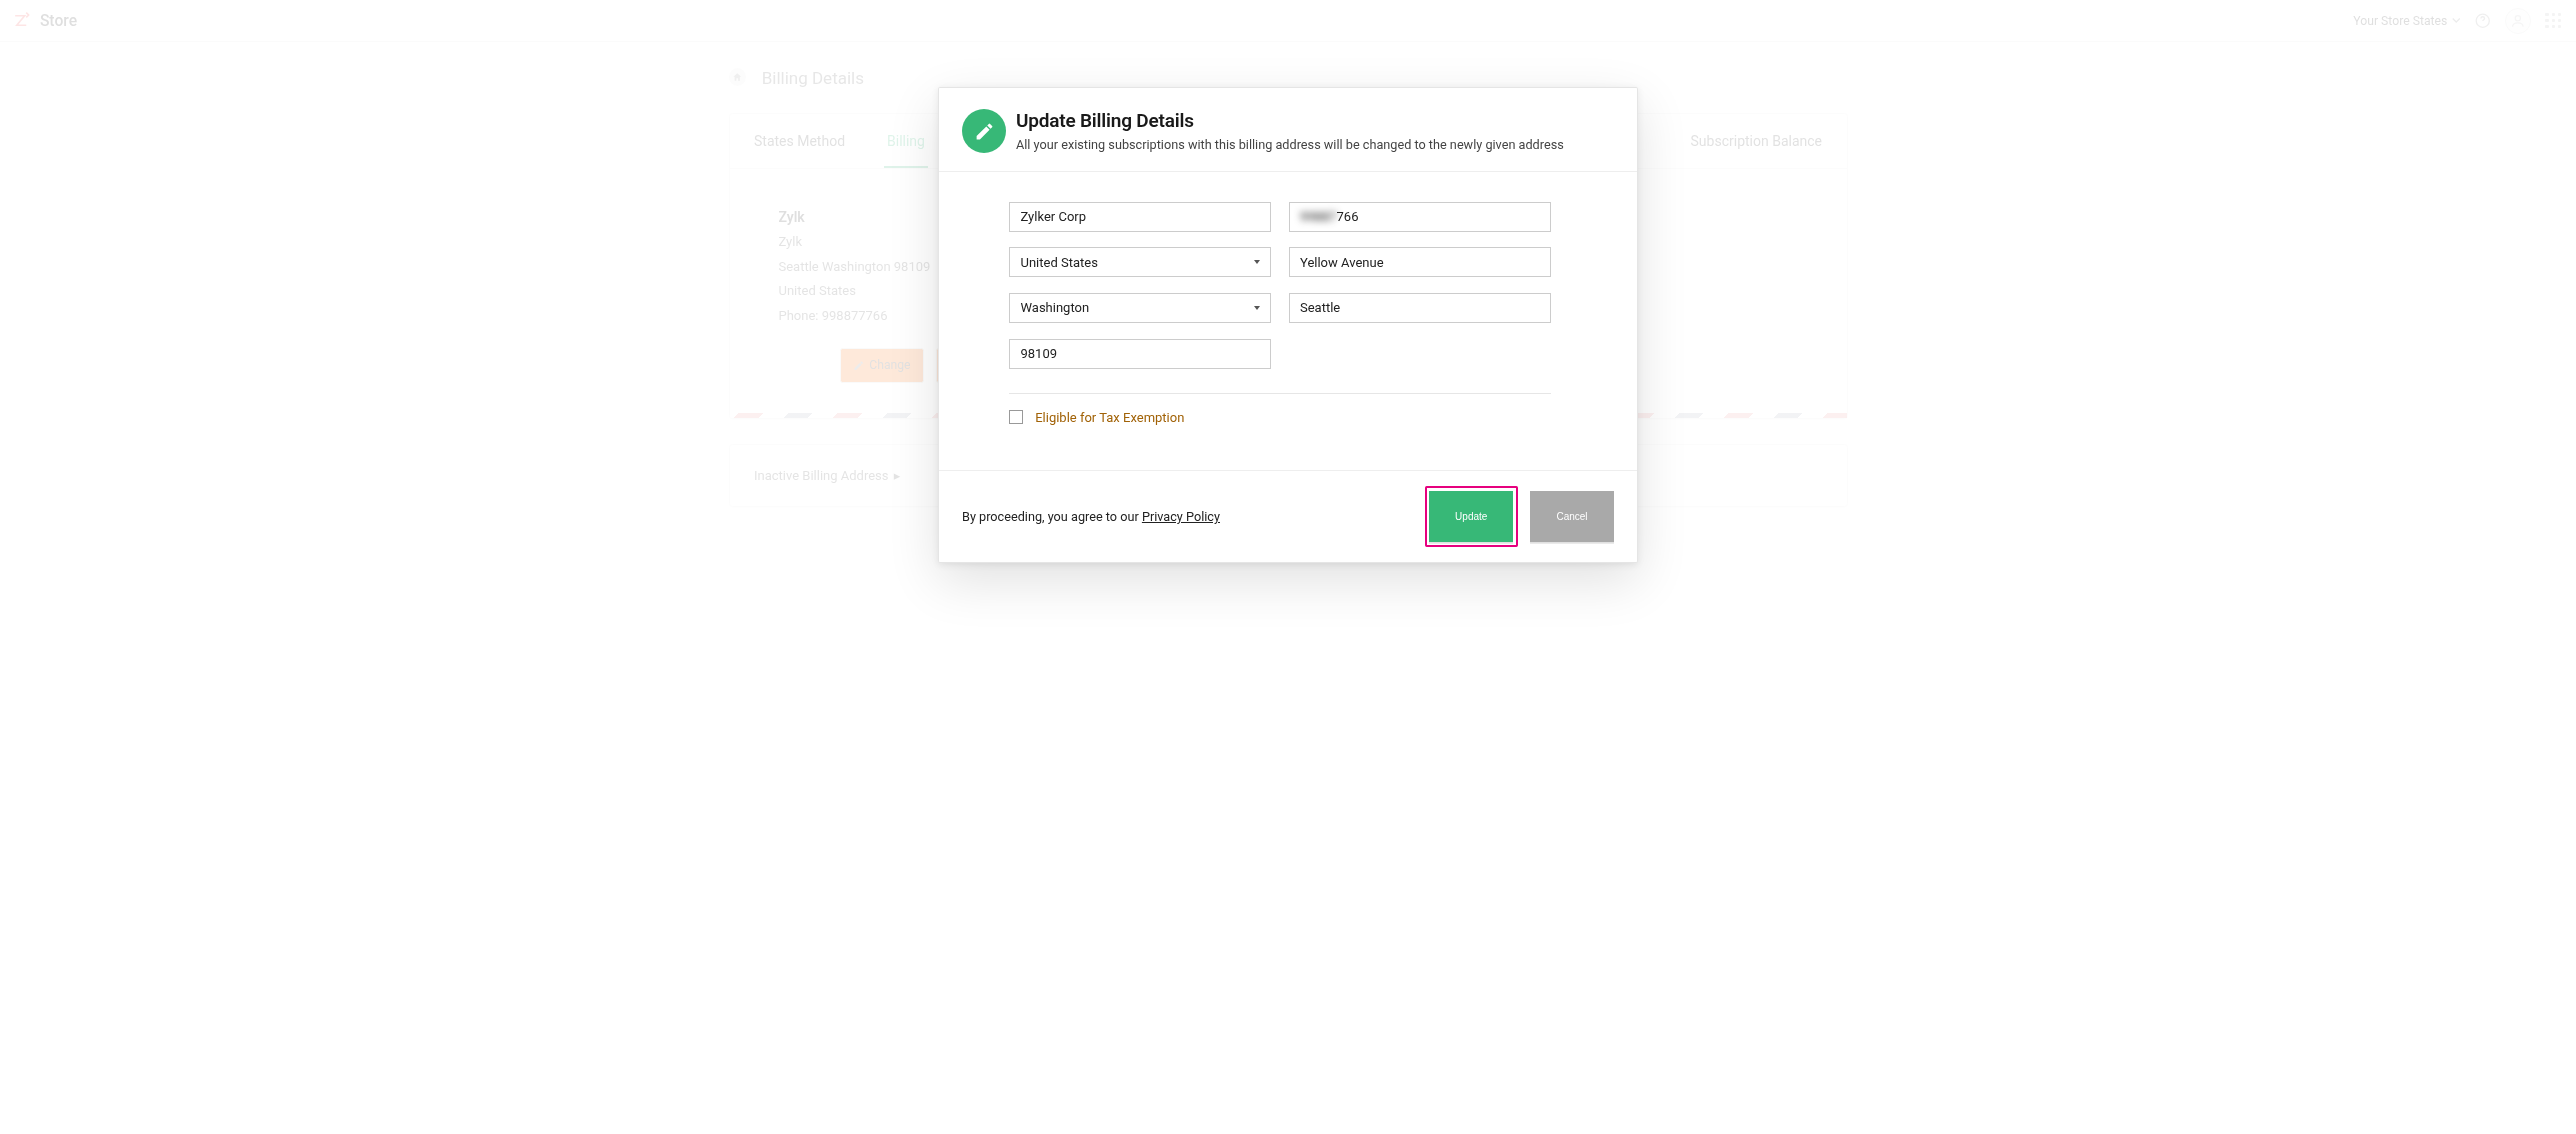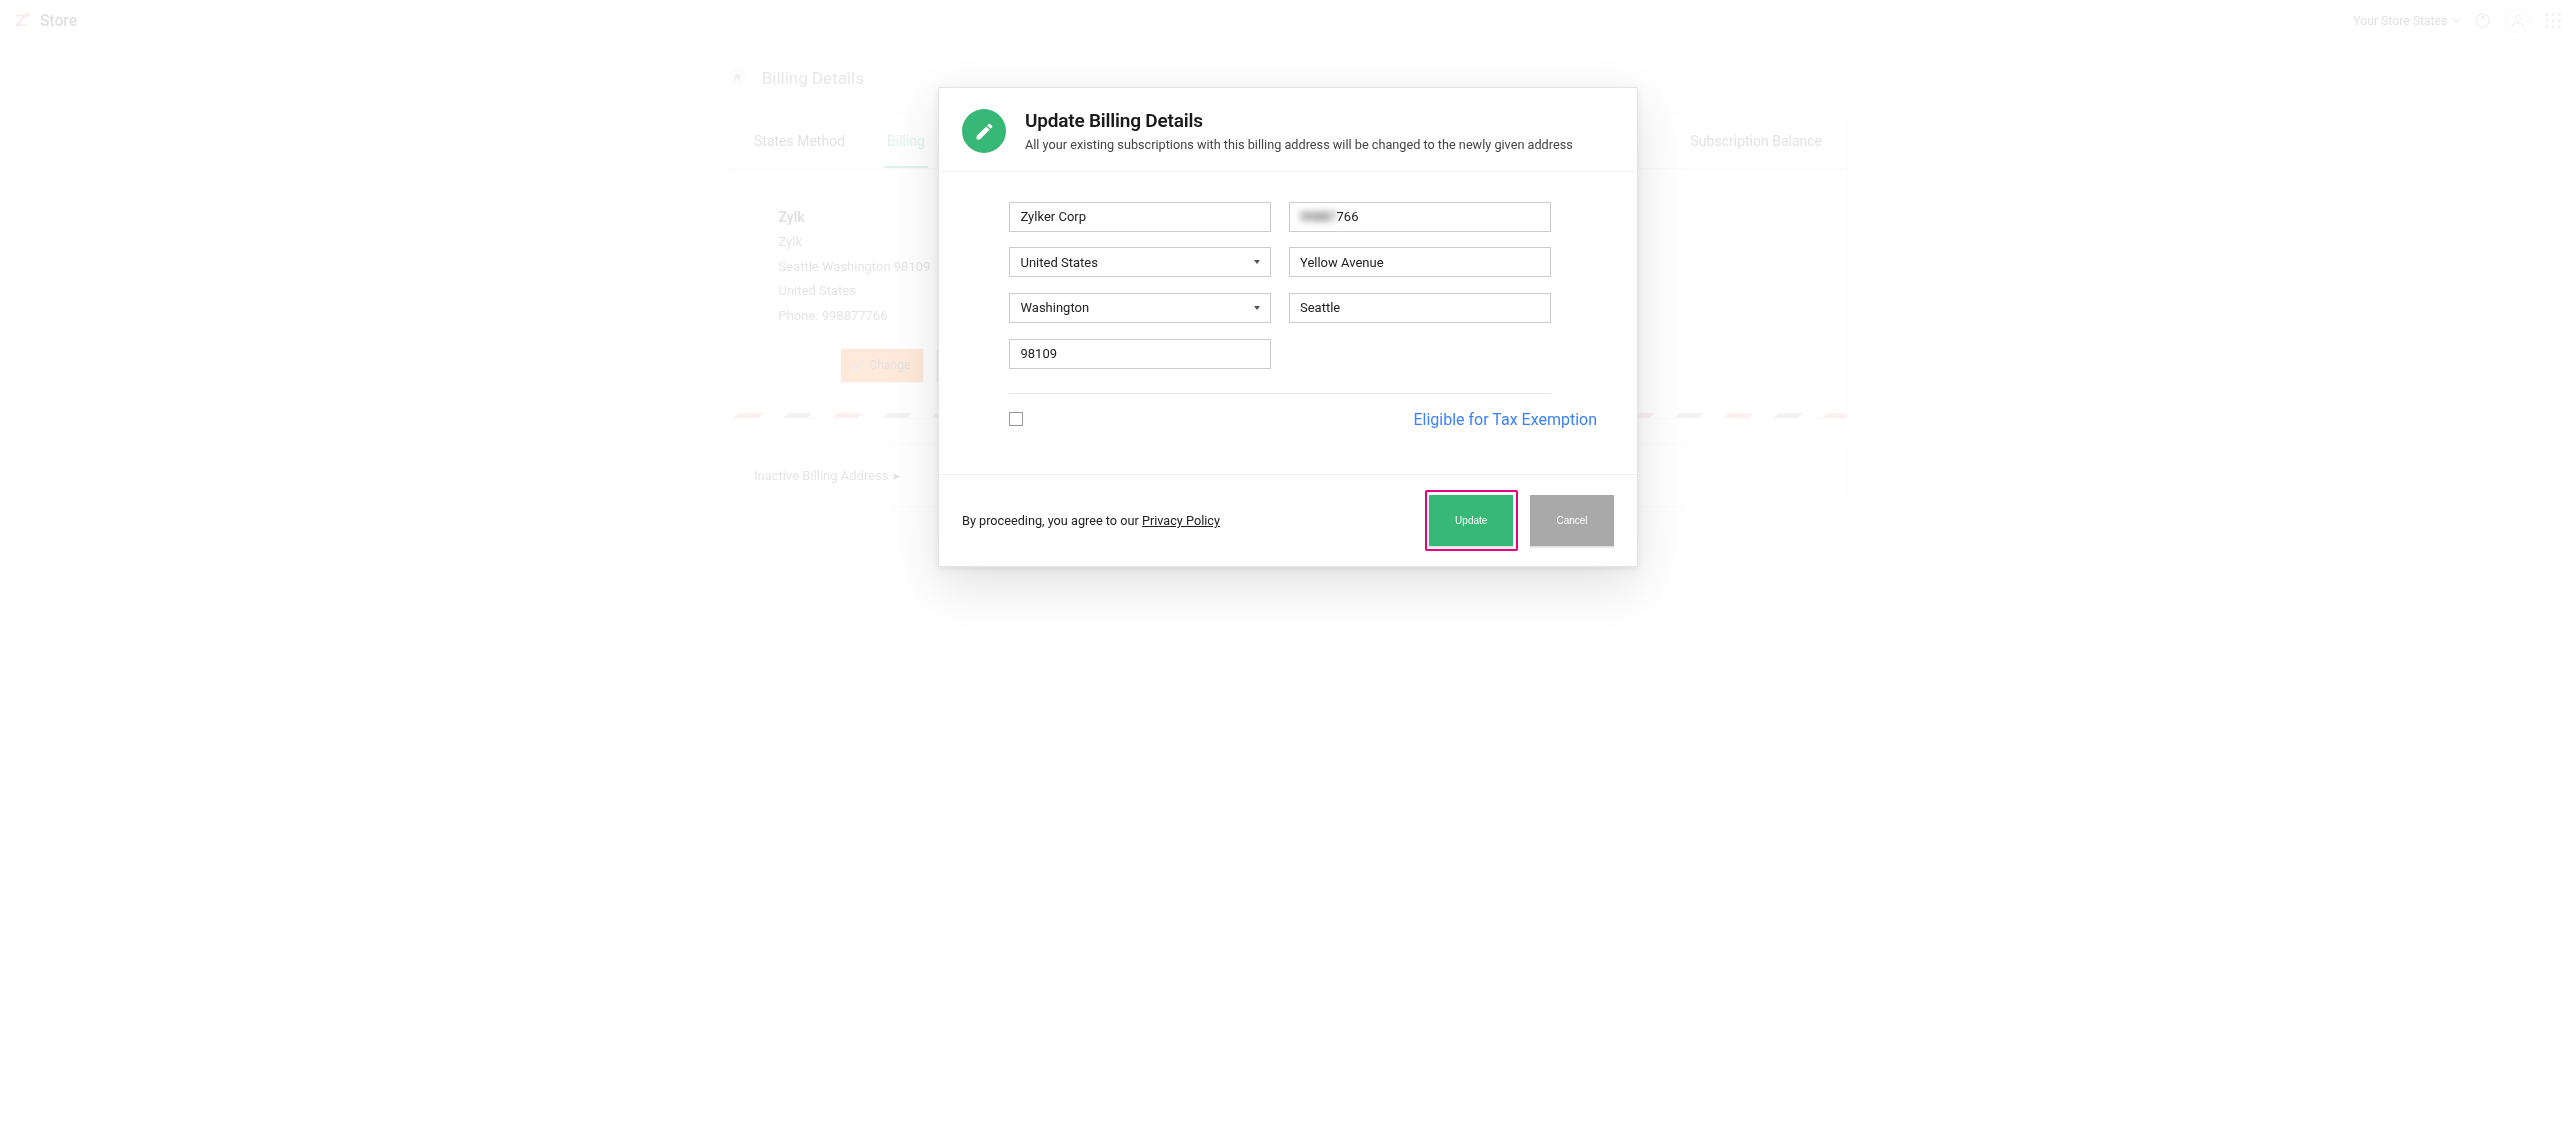--- a/index.html
+++ b/index.html
@@ -97,21 +97,21 @@
   }
   .modal {
     margin-top: 87px;
     width: 700px;
     background: #fff;
     border: 0.9px solid #e5e5e5;
     box-shadow: 0 17.5px 52px rgba(0,0,0,0.12), 0 1.7px 7px rgba(0,0,0,0.08);
     border-radius: 1.7px;
   }
   .modal-head {
-    display: flex; gap: 19px;
+    display: flex; gap: 10px;
     padding: 21px 23px 17.5px;
     border-bottom: 0.9px solid #eee;
   }
   .modal-icon {
     width: 44px; height: 44px; border-radius: 50%;
     background: #37b877; display: flex; align-items: center; justify-content: center;
     flex: none;
   }
   .modal-title { font-size: 19px; font-weight: 600; color: #1a1a1a; letter-spacing: -0.2px; }
   .modal-sub { font-size: 12.7px; color: #444; margin-top: 5.2px; }
@@ -148,21 +148,21 @@
     user-select: none;
   }
   .form-row-single { grid-column: 1 / 2; }
 
   .divider-line { height: 0.9px; background: #e6e6e6; margin: 24.5px 0 15.7px 30px; width: 542px; }
 
   .chk-row {
     display: flex; align-items: center; gap: 12.2px;
     margin-left: 30px;
     padding-bottom: 38px;
-    font-size: 16px; color: #3b82f6; justify-content: space-between;
+    font-size: 13px; color: #a16207;
   }
   .chk {
     width: 14px; height: 14px; border: 1.3px solid #999; background: #fff;
     flex: none;
   }
 
   .modal-foot {
     border-top: 0.9px solid #eee;
     padding: 15.7px 23px;
     display: flex; align-items: center; justify-content: space-between;

